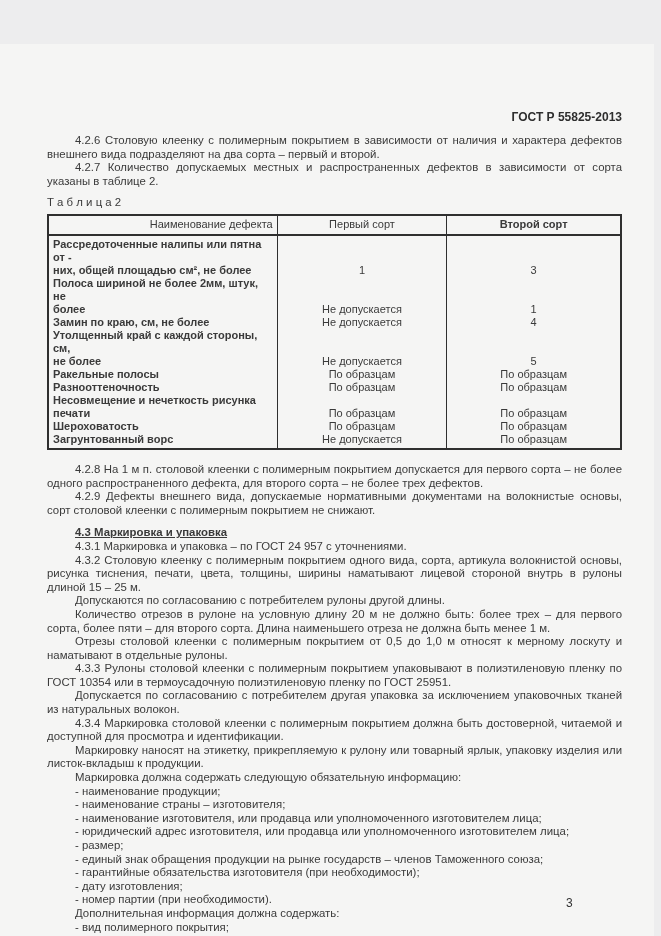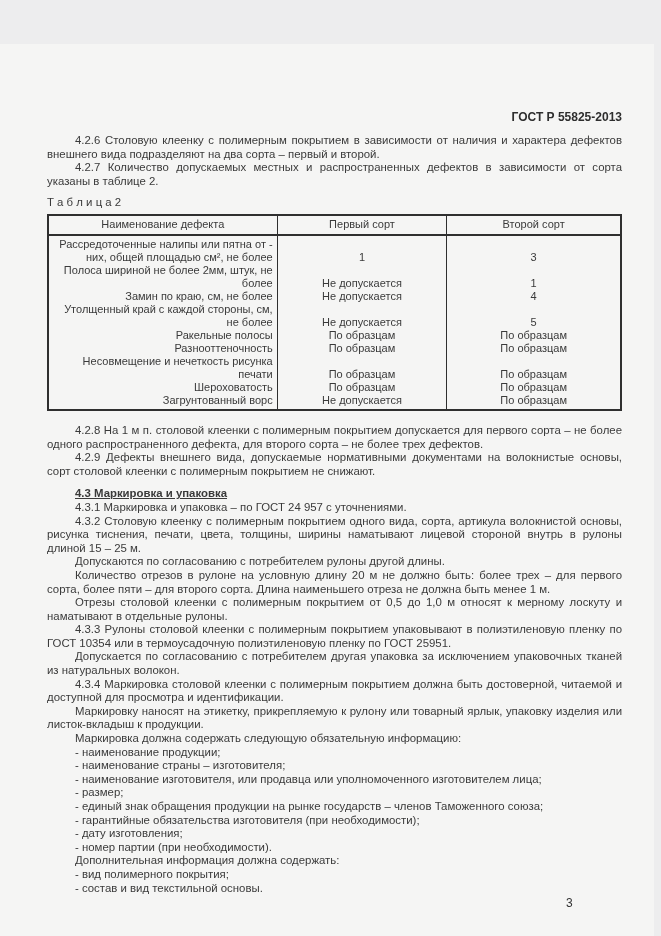--- a/index.html
+++ b/index.html
@@ -56,32 +56,33 @@
     border: 2px solid #2f2f2f;
     margin-bottom: 13px;
     color: #3a3a3a;
   }
   table.defects th {
     font-weight: normal;
     border-bottom: 2px solid #2f2f2f;
     padding: 2px 4px 3px 4px;
     text-align: center;
   }
-  table.defects th:nth-child(1) { width: 40%; text-align: center; }
+  table.defects th:nth-child(1) { width: 40%; text-align: right; }
   table.defects th:nth-child(2) { width: 29.6%; }
-  table.defects th:nth-child(3) { width: 30.4%; }
+  table.defects th:nth-child(3) { width: 30.4%; font-weight: bold; }
   table.defects th + th, table.defects td + td { border-left: 1.5px solid #2f2f2f; text-align: center; }
   table.defects td {
     vertical-align: bottom;
     padding: 0 4px;
     text-align: center;
   }
   table.defects td:first-child {
-    text-align: right;
+    text-align: left;
     white-space: pre-line;
+    font-weight: bold;
   }
   table.defects tbody tr:first-child td { padding-top: 2px; }
   table.defects tbody tr:last-child td { padding-bottom: 2px; }
   .page-number {
     position: absolute;
     top: 852px;
     left: 566px;
     width: 24px;
     font-size: 12px;
     color: #333;
@@ -172,20 +173,21 @@
         <p class="para">Количество отрезов в рулоне на условную длину 20 м не должно быть: более трех – для первого сорта, более пяти – для второго сорта. Длина наименьшего отреза не должна быть менее 1 м.</p>
         <p class="para">Отрезы столовой клеенки с полимерным покрытием от 0,5 до 1,0 м относят к мерному лоскуту и наматывают в отдельные рулоны.</p>
         <p class="para">4.3.3 Рулоны столовой клеенки с полимерным покрытием упаковывают  в полиэтиленовую пленку по ГОСТ 10354 или в термоусадочную полиэтиленовую пленку по ГОСТ 25951.</p>
         <p class="para">Допускается по согласованию с потребителем другая упаковка за исключением упаковочных тканей из натуральных волокон.</p>
         <p class="para">4.3.4 Маркировка столовой клеенки с полимерным покрытием должна быть достоверной, читаемой и доступной для просмотра и идентификации.</p>
         <p class="para">Маркировку наносят на этикетку, прикрепляемую к рулону или товарный ярлык, упаковку изделия или листок-вкладыш к продукции.</p>
         <p class="para">Маркировка должна содержать следующую обязательную информацию:</p>
         <p class="para item">- наименование продукции;</p>
         <p class="para item">- наименование страны – изготовителя;</p>
         <p class="para item">- наименование изготовителя, или продавца или уполномоченного изготовителем лица;</p>
+        <p class="para item">- юридический адрес изготовителя, или продавца или уполномоченного изготовителем лица;</p>
         <p class="para item">- размер;</p>
         <p class="para item">- единый знак обращения продукции на рынке государств – членов Таможенного союза;</p>
         <p class="para item">- гарантийные обязательства изготовителя (при необходимости);</p>
         <p class="para item">- дату изготовления;</p>
         <p class="para item">- номер партии (при необходимости).</p>
         <p class="para">Дополнительная информация должна содержать:</p>
         <p class="para item">- вид полимерного покрытия;</p>
         <p class="para item">- состав и вид текстильной основы.</p>
       </div>
   </div>

